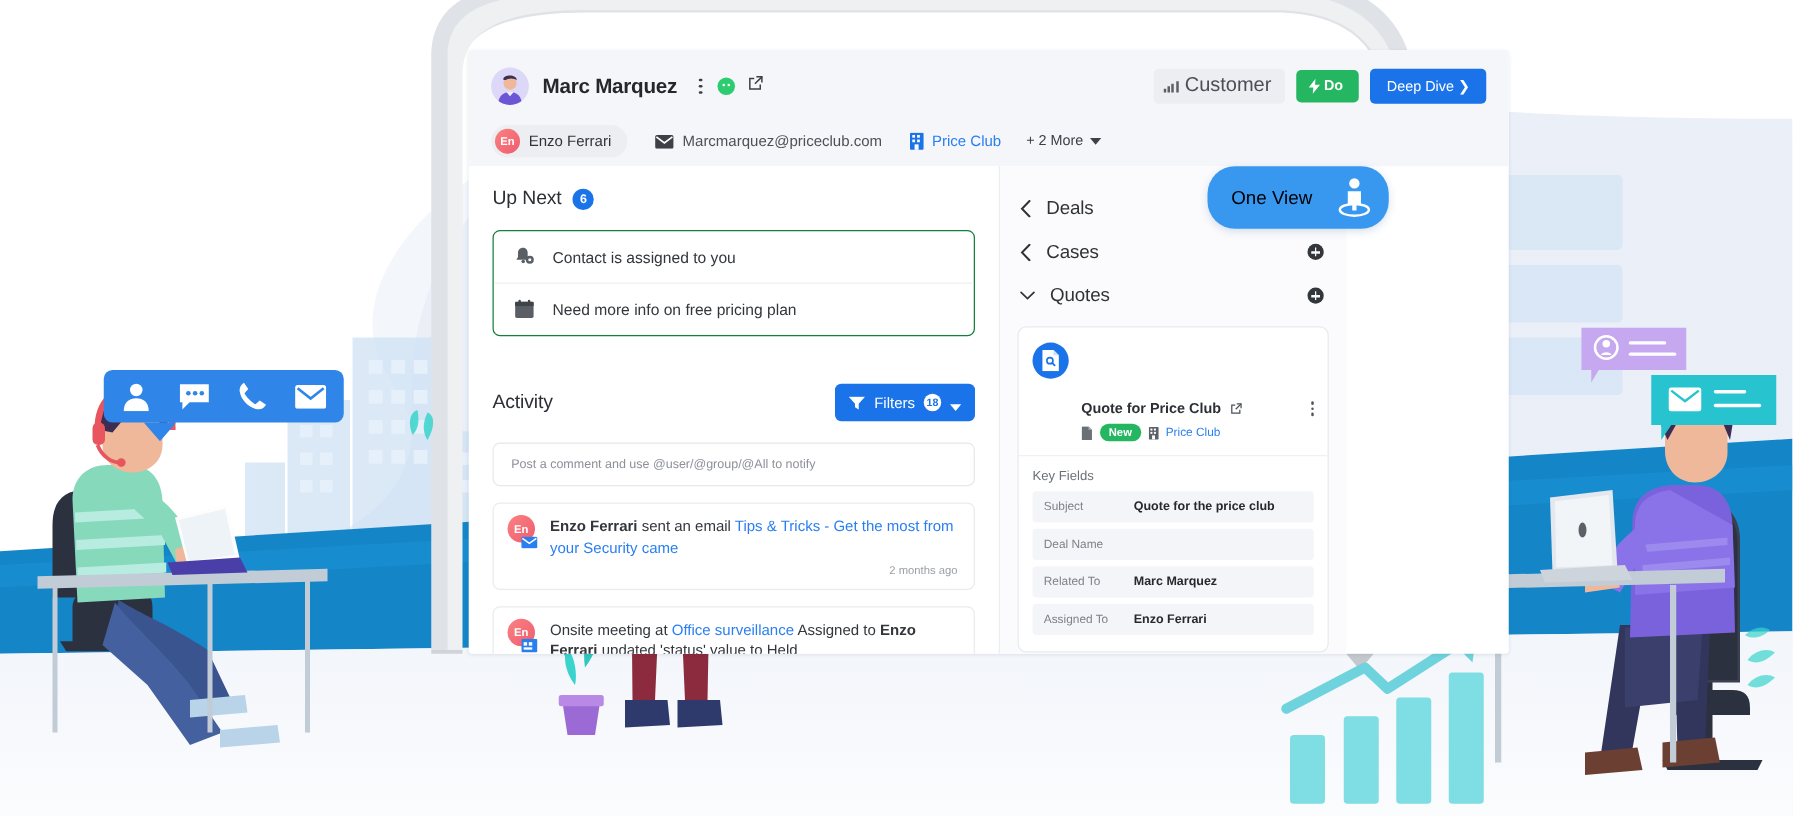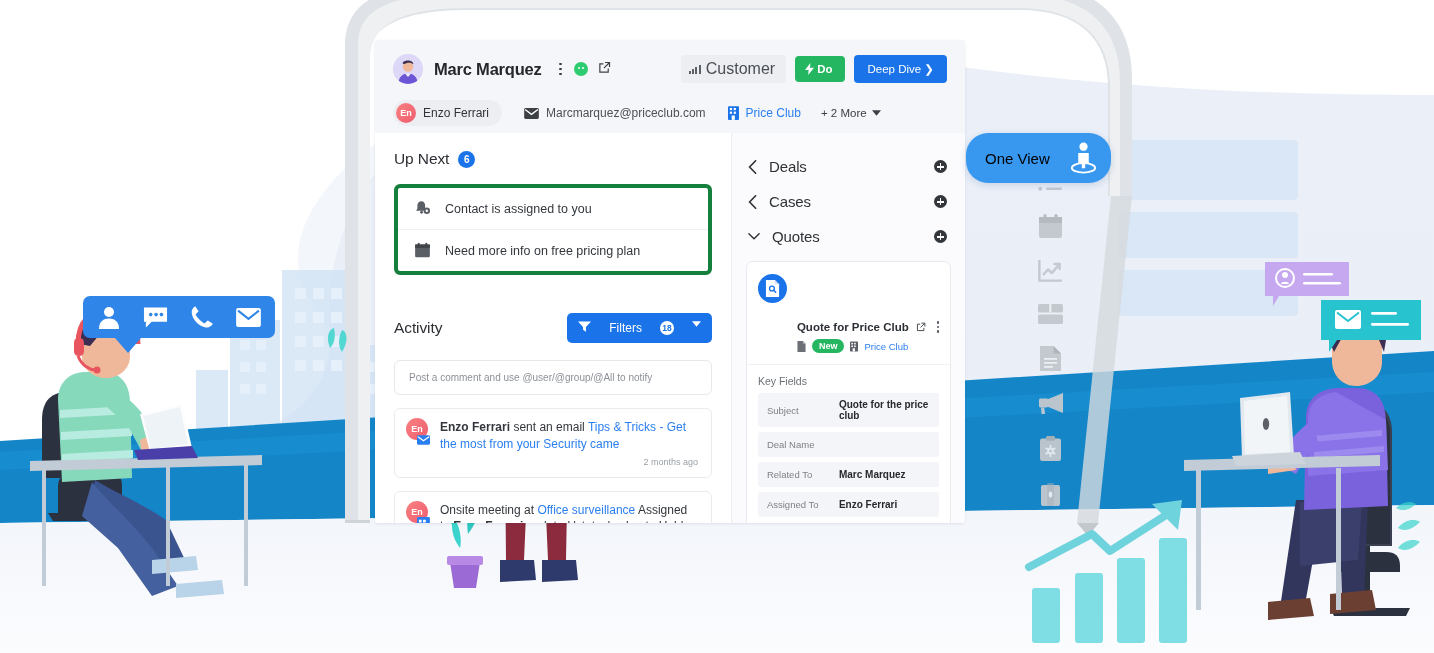--- a/index.html
+++ b/index.html
@@ -9,21 +9,21 @@
     overflow: hidden;
     background: transparent;
   }
   #stage { position: relative; width: 1434px; height: 653px; }
   .layer { position: absolute; inset: 0; }
   svg.layer { display: block; }
 
   
   #device {
     position: absolute; left: 375px; top: 40px;
-    width: 590px; height: 483px;
+    width: 832px; height: 483px;
     background: #ffffff;
     border-radius: 3px;
     overflow: hidden;
     box-shadow: 0 1px 3px rgba(40,60,90,.10);
     z-index: 40;
   }
 
   
   .app-header {
     background: #f5f6fa;
@@ -106,37 +106,37 @@
   .col-right { width: 278px; background: #fbfbfd; border-left: 1px solid #eceef1; padding: 16px 14px 0 14px; }
 
   .sec-title { font-size: 15.5px; color: #2c2f33; font-weight: 400; letter-spacing: -.1px; }
   .upnext-head { display: flex; align-items: center; gap: 9px; }
   .count-badge {
     background: #1a73e8; color: #fff; border-radius: 50%;
     width: 17px; height: 17px; font-size: 10px; font-weight: 600;
     display: flex; align-items: center; justify-content: center;
   }
   .card-list {
-    margin-top: 16px; border: 4px solid #15803d; border-radius: 6px;
+    margin-top: 16px; border: 1px solid #15803d; border-radius: 6px;
     background: #fff; overflow: hidden;
   }
   .card-row {
     display: flex; align-items: center; gap: 14px;
     padding: 12px 16px; font-size: 12.5px; color: #33373c;
     border-bottom: 1px solid #eef0f2;
   }
   .card-row:last-child { border-bottom: none; }
 
   .activity-head {
     display: flex; align-items: center; margin-top: 38px;
   }
   .btn-filters {
     margin-left: auto; background: #1a73e8; color: #fff;
     border-radius: 5px; padding: 8px 11px; font-size: 12px;
-    display: flex; align-items: flex-start; gap: 18px; border: none; cursor: pointer;
+    display: flex; align-items: flex-end; gap: 7px; border: none; cursor: pointer;
   }
   .filter-count {
     background: #fff; color: #1a73e8; border-radius: 50%;
     width: 14px; height: 14px; font-size: 8.5px; font-weight: 700;
     display: flex; align-items: center; justify-content: center;
   }
   .comment-box {
     margin-top: 17px; border: 1px solid #e6e8eb; border-radius: 6px;
     padding: 11px 14px; font-size: 10px; color: #8c9197; background: #fff;
   }

